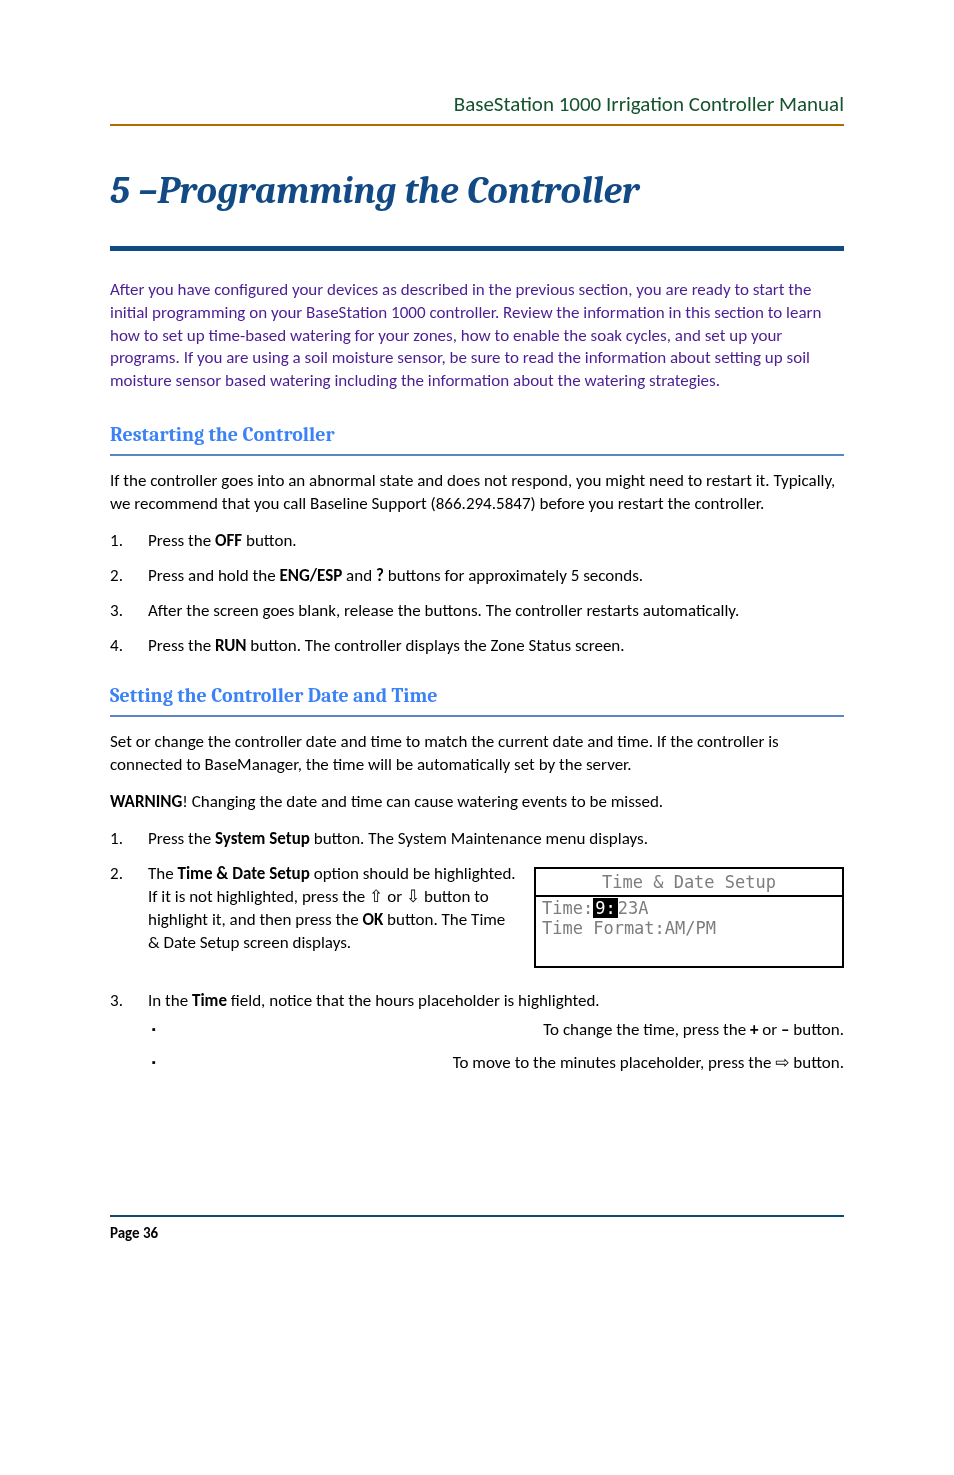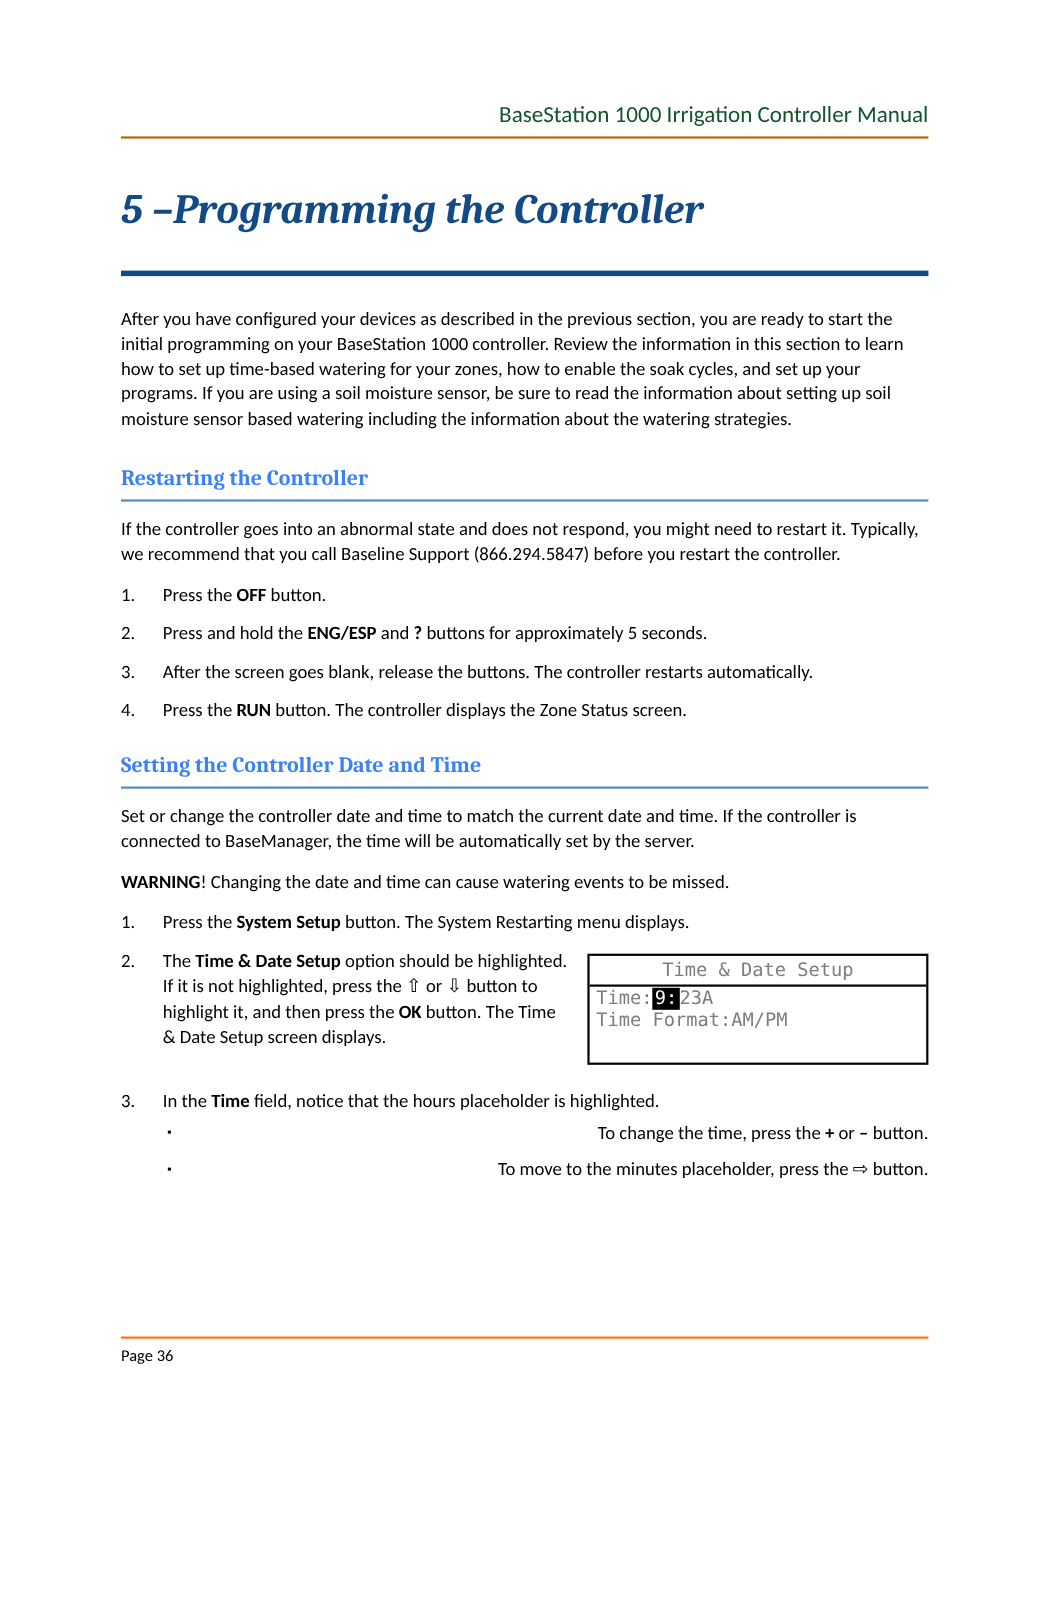--- a/index.html
+++ b/index.html
@@ -34,21 +34,21 @@
     margin: 20px 0 28px 0;
   }
   .thick-rule {
     height: 5px;
     background: #114a85;
     border: none;
     margin-bottom: 28px;
   }
   .body-para {
     margin-bottom: 28px;
-    color: #000000;
+    color: #4c1d95;
   }
   .section-title {
     font-family: Cambria, Georgia, serif;
     font-weight: bold;
     color: #3b82f6;
     font-size: 20px;
     margin: 12px 0 6px 0;
   }
   .sec-rule {
     height: 2px;
@@ -117,23 +117,24 @@
     font-size: 17px;
     line-height: 1.2;
   }
   .lcd-row { display: flex; justify-content: flex-start; white-space: nowrap; }
   .lcd-row .lbl { }
   .lcd-row .val { }
   .inv { background: #000; color: #fff; padding: 0 2px; }
   .clearfix::after { content: ""; display: table; clear: both; }
   .page-footer {
     margin-top: 140px;
-    border-top: 2px solid #f97316;
+    border-top: 2px solid #0c4a6e;
     padding-top: 6px;
     font-size: 15px;
+    font-weight: bold;
   }
   b { font-weight: bold; }
 </style>
 </head>
 <body>
 
 <div class="running-header">BaseStation 1000 Irrigation Controller Manual</div>
 <hr class="top-rule">
 
 <h1 class="chapter-title">5 –Programming the Controller</h1>
@@ -161,21 +162,21 @@
 <h2 class="section-title">Setting the Controller Date and Time</h2>
 <hr class="sec-rule">
 <p class="section-lede">Set or change the controller date and time to match the current date and time. If the controller is connected to BaseManager, the time will be automatically set by the server.</p>
 
 <p class="section-lede">
   <b>WARNING</b><span>! Changing the date and time can cause watering events to be missed.</span>
 </p>
 
 <ol class="numbered">
   <li>
-    <span>Press the </span><b>System Setup</b><span> button. The System Restarting menu displays.</span>
+    <span>Press the </span><b>System Setup</b><span> button. The System Maintenance menu displays.</span>
   </li>
   <li>
     <div class="clearfix">
       
       <div class="lcd-wrap">
         <div class="lcd-title">Time &amp; Date Setup</div>
         <div class="lcd-body">
           <div class="lcd-row">
             <span class="lbl">Time:</span>
             <span class="val"><span class="inv">9:</span><span>23A</span></span>

